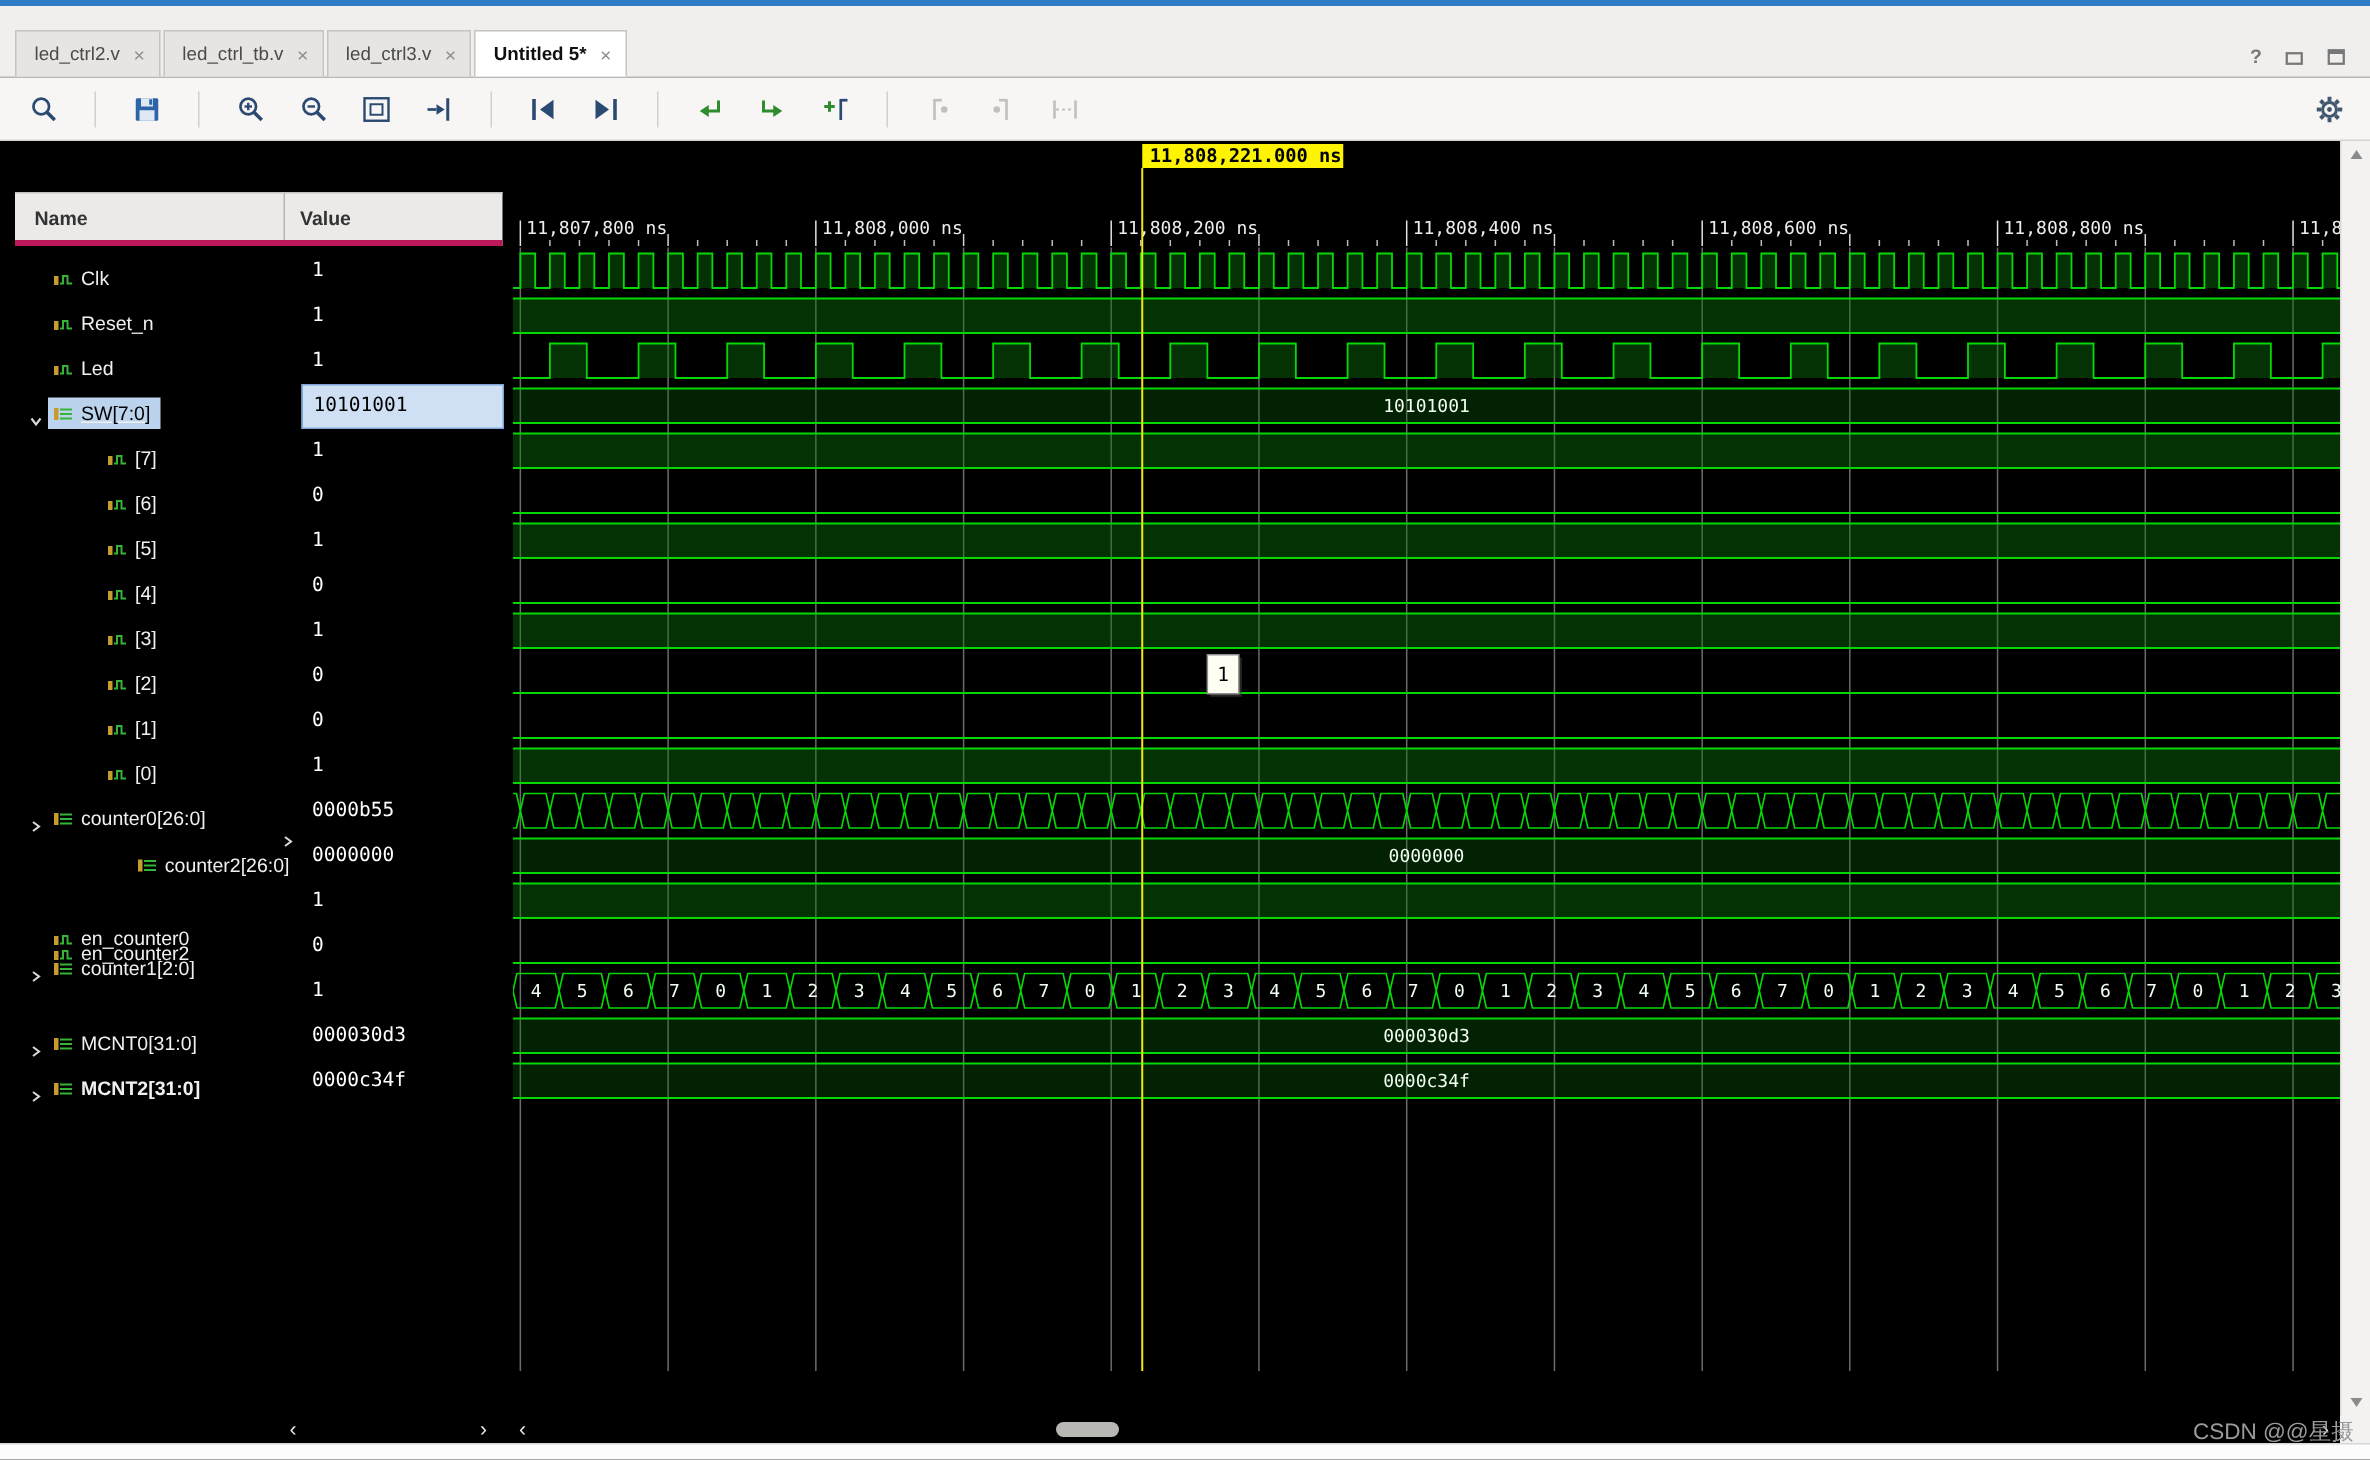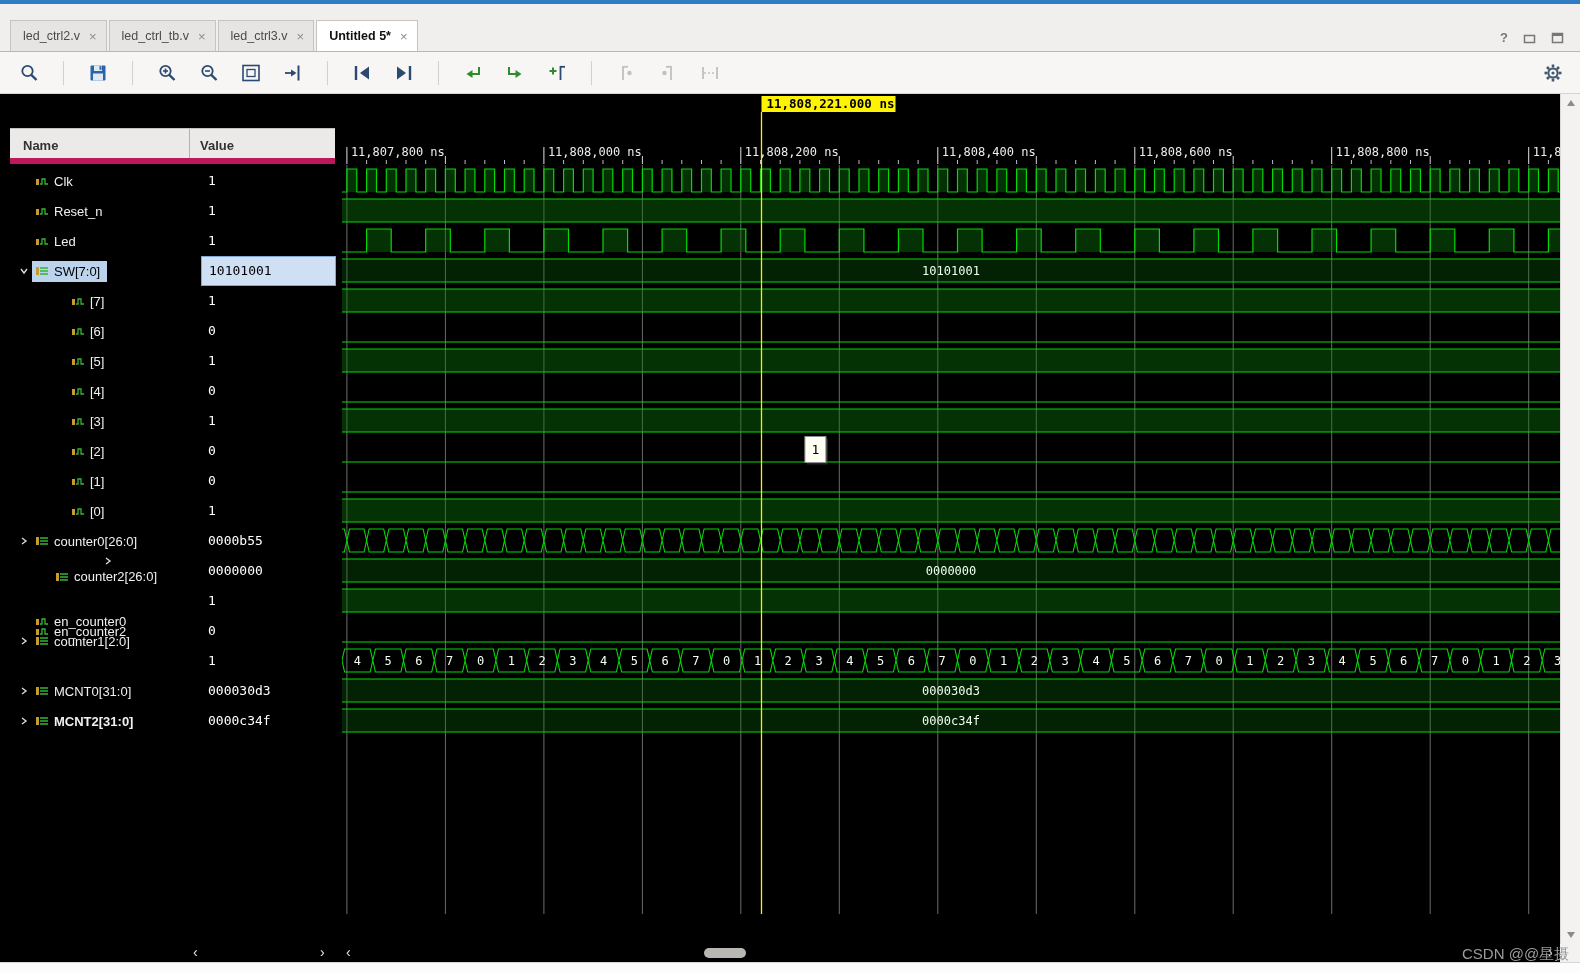--- a/index.html
+++ b/index.html
@@ -15,25 +15,25 @@
   .win-icons{position:absolute;right:16px;top:26px;display:flex;gap:15px;align-items:center;color:#777;font-size:13px;font-weight:bold}
   .winicon{display:flex;align-items:center}
   .toolbar{position:absolute;top:52px;left:0;width:1580px;height:42px;background:#f7f6f5;border-bottom:1px solid #d6d3d0;display:flex;align-items:center;padding-left:16px}
   .tb-icons{display:flex;align-items:center;gap:16px}
   .tbtn{width:26px;height:26px;display:flex;align-items:center;justify-content:center}
   .tbtn.dis{opacity:.9}
   .tsep{width:1px;height:24px;background:#d2cfcc;margin:0 5px}
   .gearbtn{position:absolute;right:14px;top:8px;width:26px;height:26px;display:flex;align-items:center;justify-content:center;background:none;border:none}
   .main{position:absolute;top:94px;left:0;width:1580px;height:879px;background:#000}
   .name-panel{position:absolute;left:10px;top:0;width:325px;height:850px;background:#000}
-  .panel-header{position:absolute;left:0;top:34px;width:325px;height:36px;background:#eceae8;border-top:1px solid #c4c1be;border-bottom:6px solid #be185d;display:flex}
+  .panel-header{position:absolute;left:0;top:34px;width:325px;height:36px;background:#eceae8;border-top:1px solid #c4c1be;border-bottom:4px solid #be185d;display:flex}
   .ph-name{width:180px;line-height:34px;padding-left:13px;font-weight:bold;font-size:13px;color:#333;border-right:1px solid #b5b2af}
   .ph-value{flex:1;line-height:34px;padding-left:10px;font-weight:bold;font-size:13px;color:#333}
   .rows{position:absolute;left:0;top:72px;width:190px}
-  .srow{position:absolute;left:0;height:30px;width:190px;display:flex;align-items:center;color:#f0f0f0;font-size:13px;padding-left:6px;white-space:nowrap}
+  .srow{position:absolute;left:0;height:30px;width:190px;display:flex;align-items:flex-end;color:#f0f0f0;font-size:13px;padding-left:6px;white-space:nowrap}
   .srow .expander{width:16px;display:flex;align-items:center;justify-content:center;flex:none}
   .labwrap{display:flex;align-items:center;gap:5px;padding:3px 7px 3px 3px}
   .sel .labwrap{background:#bcd3ee}
   .sel .signame{color:#000}
   .sigicon{display:flex;flex:none}
   .ind{padding-left:42px}
   .values{position:absolute;left:190px;top:72px;width:135px;border-left:1px solid #454545}
   .vrow{position:absolute;left:0;height:30px;line-height:29px;width:135px;padding-left:7px;font-family:"DejaVu Sans Mono",monospace;font-size:13px;color:#fff;white-space:nowrap}
   .vsel{background:#cfe0f5;color:#000;border:1px solid #7fa8d9;line-height:27px}
   .wave-area{position:absolute;left:342px;top:0;width:1218px;height:850px;background:#000}
@@ -249,21 +249,21 @@
           <span class="labwrap">
             <span class="sigicon">
               <svg width="14" height="12" viewBox="0 0 14 12">
                 <rect x="1" y="4" width="3" height="6" fill="#c79c2e"></rect>
                 <path d="M5,9 h2 v-5 h3 v5 h3" fill="none" stroke="#35b535" stroke-width="1.3"></path>
               </svg>
             </span>
             <span class="signame">Led</span>
           </span>
         </div>
-        <div class="srow sel" style="top: 90px;">
+        <div class="srow sel" style="top: 90px; text-decoration: underline;">
           <span class="expander">
             <svg width="10" height="10" viewBox="0 0 10 10">
               <path d="M2,3 L5,7 L8,3" fill="none" stroke="#d8d8d8" stroke-width="1.4"></path>
             </svg>
           </span>
           <span class="labwrap">
             <span class="sigicon">
               <svg width="14" height="12" viewBox="0 0 14 12">
                 <rect x="1" y="2" width="3" height="8" fill="#c79c2e"></rect>
                 <path d="M5,3 h8 M5,6 h8 M5,9 h8" stroke="#35b535" stroke-width="1.3" fill="none"></path>

